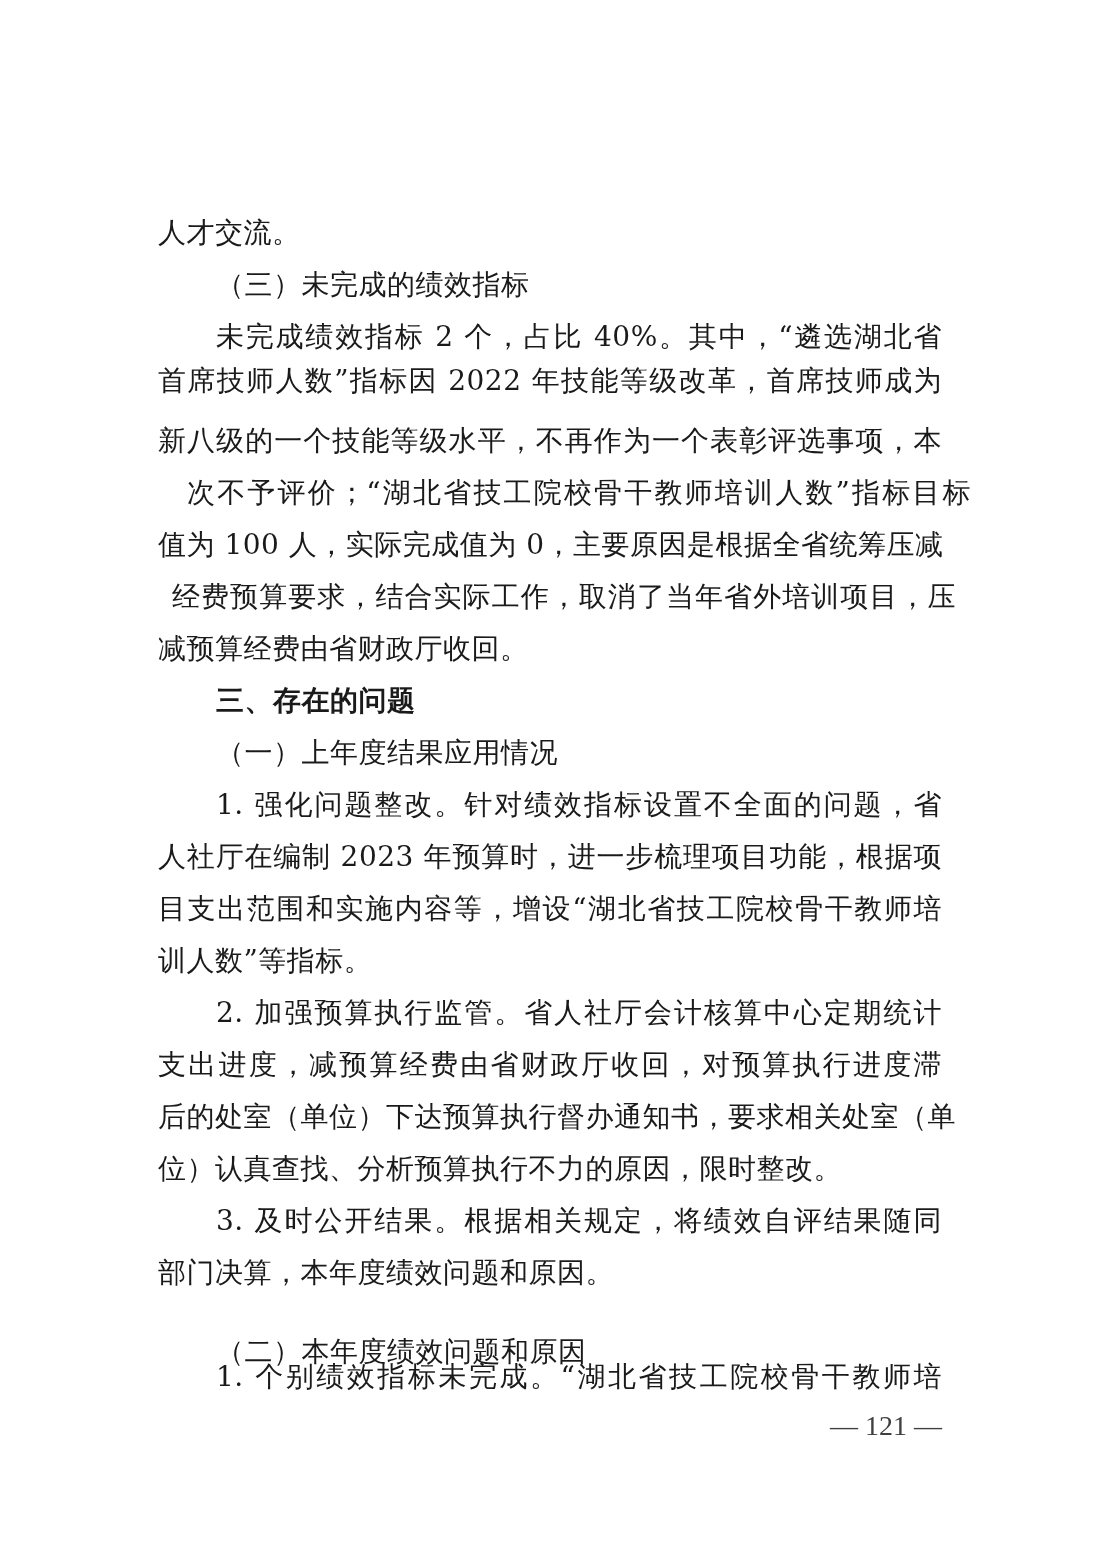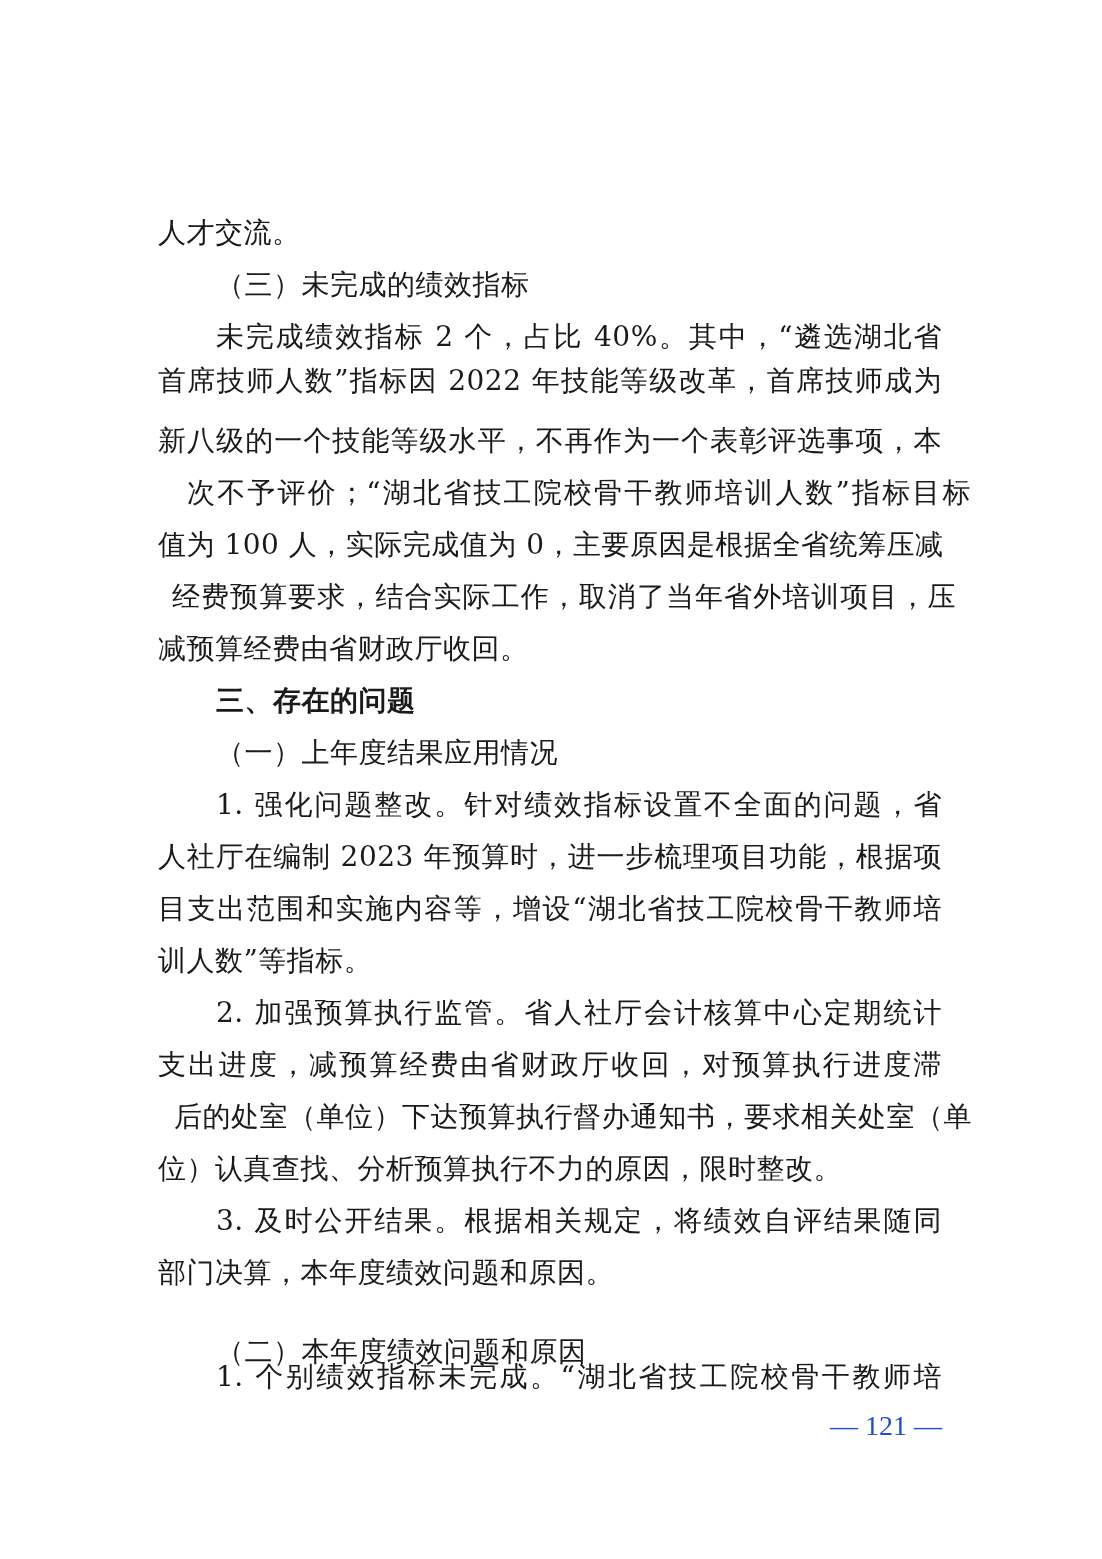--- a/index.html
+++ b/index.html
@@ -12,21 +12,21 @@
     white-space: nowrap; text-align: justify; text-align-last: justify;
     letter-spacing: 0.5px;
   }
   .line.last { text-align-last: left; }
   .line.indent { left: 216px; width: 726px; }
   .heading { font-family: "DejaVu Sans", "Liberation Sans", sans-serif; font-weight: bold; text-align-last: left; }
   .sub { text-align-last: left; }
   .pagenum {
     position: absolute; left: 820px; width: 122px; top: 1410px;
     font-family: "Liberation Serif", "DejaVu Serif", serif;
-    font-size: 28px; color: #1d4ed8; text-align: right;
+    font-size: 28px; color: #404040; text-align: right;
   }
 </style>
 </head>
 <body>
 
 <div class="page">
   <div id="lines">
       <div class="line last" style="top: 216px;">人才交流。</div>
       <div class="line indent last sub" style="top: 268px;">（三）未完成的绩效指标</div>
       <div class="line indent" style="top: 320px;">未完成绩效指标 2 个，占比 40%。其中，“遴选湖北省</div>
@@ -37,21 +37,21 @@
       <div class="line" style="top: 580px; margin-left: 14px;">经费预算要求，结合实际工作，取消了当年省外培训项目，压</div>
       <div class="line last" style="top: 632px;">减预算经费由省财政厅收回。</div>
       <div class="line indent last heading" style="top: 684px;">三、存在的问题</div>
       <div class="line indent last sub" style="top: 736px;">（一）上年度结果应用情况</div>
       <div class="line indent" style="top: 788px;">1. 强化问题整改。针对绩效指标设置不全面的问题，省</div>
       <div class="line" style="top: 840px;">人社厅在编制 2023 年预算时，进一步梳理项目功能，根据项</div>
       <div class="line" style="top: 892px;">目支出范围和实施内容等，增设“湖北省技工院校骨干教师培</div>
       <div class="line last" style="top: 944px;">训人数”等指标。</div>
       <div class="line indent" style="top: 996px;">2. 加强预算执行监管。省人社厅会计核算中心定期统计</div>
       <div class="line" style="top: 1048px;">支出进度，减预算经费由省财政厅收回，对预算执行进度滞</div>
-      <div class="line" style="top: 1100px; margin-left: 16px;">后的处室（单位）下达预算执行督办通知书，要求相关处室（单</div>
+      <div class="line" style="top: 1100px;">后的处室（单位）下达预算执行督办通知书，要求相关处室（单</div>
       <div class="line last" style="top: 1152px;">位）认真查找、分析预算执行不力的原因，限时整改。</div>
       <div class="line indent" style="top: 1204px;">3. 及时公开结果。根据相关规定，将绩效自评结果随同</div>
       <div class="line last" style="top: 1256px;">部门决算，本年度绩效问题和原因。</div>
       <div class="line indent last sub" style="top: 1308px; margin-top: 27px;">（二）本年度绩效问题和原因</div>
       <div class="line indent" style="top: 1360px;">1. 个别绩效指标未完成。“湖北省技工院校骨干教师培</div>
     </div>
   <div class="pagenum">— 121 —</div>
 </div>
 
 </body></html>

